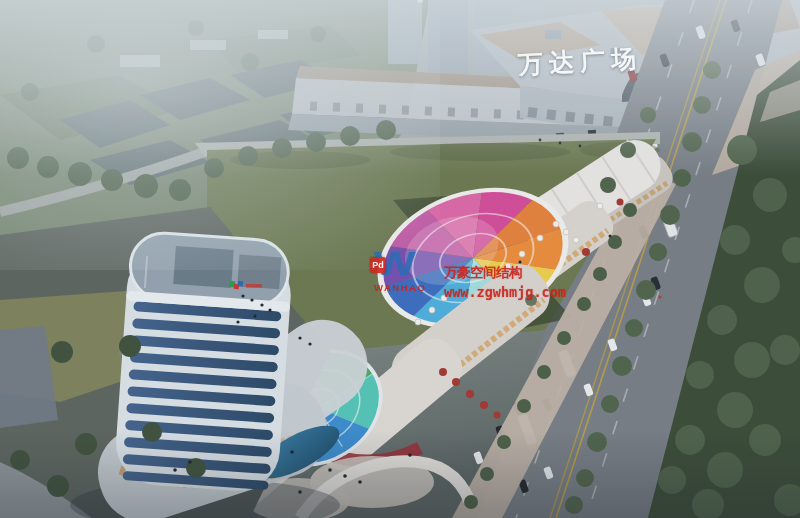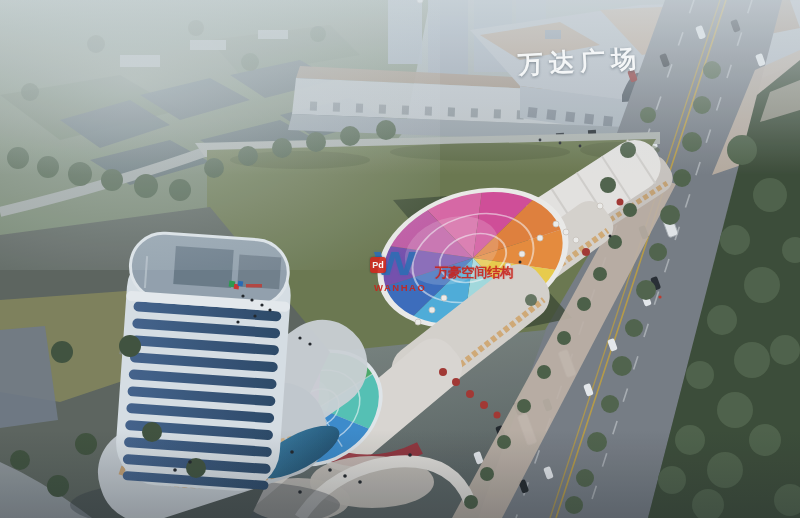--- a/index.html
+++ b/index.html
@@ -13,21 +13,21 @@
   .watermark{position:absolute;left:360px;top:250px;display:flex;opacity:.9;}
   .wm-logo{position:relative;width:64px;height:48px;}
   .wm-w{position:absolute;left:14px;top:-6px;font-size:34px;font-weight:bold;color:#2e6db4;
     transform:scaleX(1.3);transform-origin:left;letter-spacing:-2px;
     text-shadow:0 0 2px rgba(46,109,180,.5);}
   .wm-badge{position:absolute;left:10px;top:7px;width:16px;height:16px;background:#d0281e;
     border-radius:3px;color:#fff;font-size:9px;font-weight:bold;display:flex;
     align-items:center;justify-content:center;box-shadow:0 0 2px rgba(0,0,0,.4);}
   .wm-name{position:absolute;left:14px;top:32px;width:62px;font-size:9.5px;font-weight:bold;
     color:#c9231b;letter-spacing:1.5px;white-space:nowrap;}
-  .wm-text{margin-left:11px;padding-top:14px;color:#c9231b;}
+  .wm-text{margin-left:20px;padding-top:14px;color:#c9231b;}
   .wm-title{font-size:13.5px;font-weight:bold;letter-spacing:-0.5px;white-space:nowrap;
     text-shadow:0 0 2px rgba(201,35,27,.4);}
   .wm-url{margin-top:2px;font-size:13.5px;font-weight:bold;font-family:"DejaVu Sans Mono",monospace;
     letter-spacing:0;white-space:nowrap;text-shadow:0 0 2px rgba(201,35,27,.4);}
 </style>
 </head>
 <body>
 
 <div class="stage">
 
@@ -417,16 +417,17 @@
   <div class="wanda-sign">万达广场</div>
 
   <div class="watermark">
     <div class="wm-logo">
       <span class="wm-w">W</span>
       <span class="wm-badge">Pd</span>
       <span class="wm-name">WANHAO</span>
     </div>
     <div class="wm-text">
       <div class="wm-title">万豪空间结构</div>
+      <div class="wm-url">www.zgwhmjg.com</div>
     </div>
   </div>
 
 </div>
 
 </body></html>

